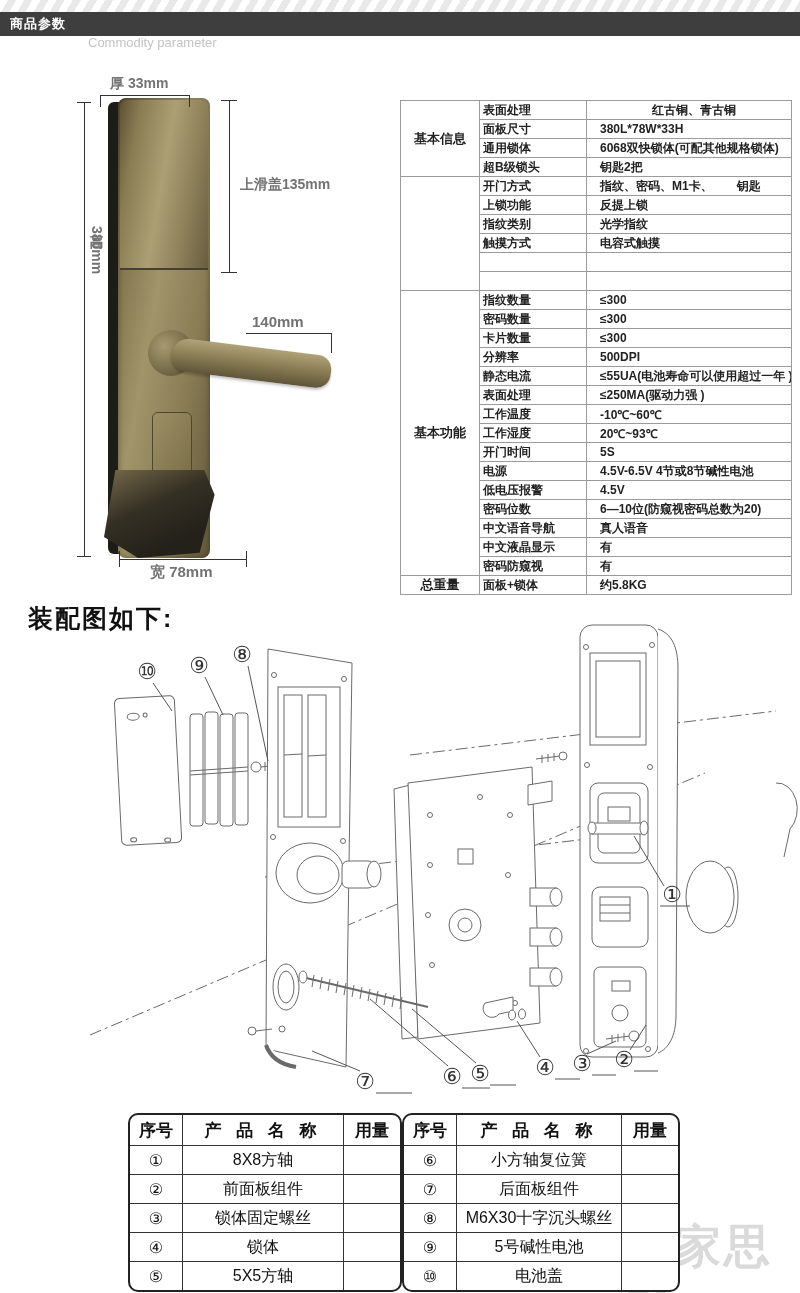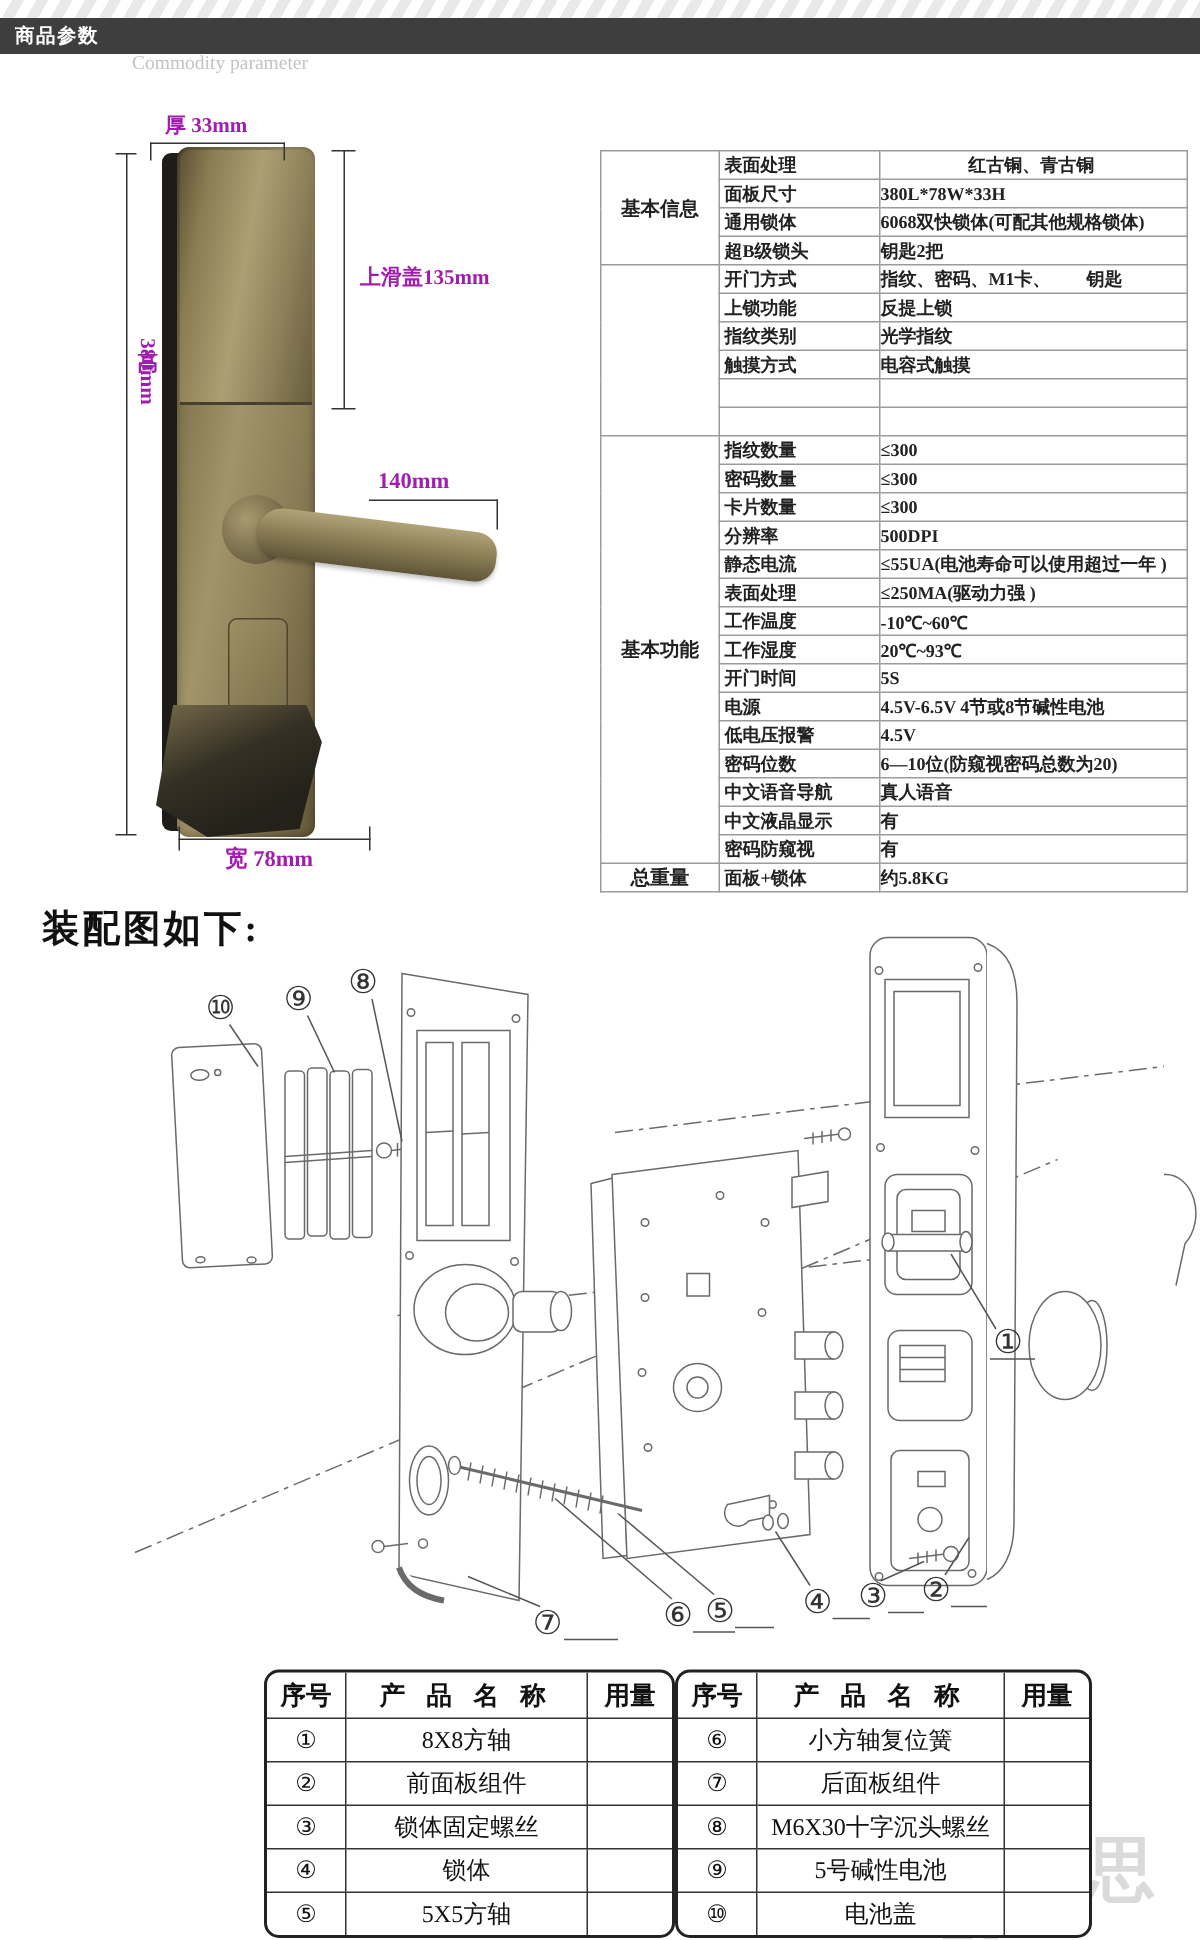--- a/index.html
+++ b/index.html
@@ -1,17 +1,17 @@
 <!DOCTYPE html>
 <html><head>
 <meta charset="utf-8">
 <style>
   html,body{margin:0;padding:0;}
   #page{position:relative;width:800px;height:1293px;background:#fff;overflow:hidden;
-        font-family:Liberation Serif, serif;color:#222;}
+        font-family:Liberation Sans, sans-serif;color:#222;}
   .abs{position:absolute;}
 
   
   #topband{left:0;top:0;width:800px;height:12px;
     background:repeating-linear-gradient(120deg,#ffffff 0 7px,#e9e9e9 7px 14px);}
   #header{left:0;top:12px;width:800px;height:24px;background:#3e3e3e;
     display:flex;align-items:center;padding-left:10px;box-sizing:border-box;}
   #header .zh{color:#ffffff;font-weight:bold;font-size:13px;letter-spacing:1px;}
   #header .en{color:#c3c3c3;font-size:13px;margin-left:22px;margin-top:36px;}
 
@@ -31,41 +31,41 @@
   .keycover{left:152px;top:412px;width:38px;height:64px;border-radius:6px;
     border:1px solid #4f4630;background:linear-gradient(120deg,#9c8f64,#7b6f4a);}
   .foot{left:104px;top:470px;width:114px;height:88px;
     background:linear-gradient(155deg,#756a4a 0%,#3a342а 40%,#24211a 75%);
     background:linear-gradient(155deg,#756a4a 0%,#35302三 40%,#24211a 75%);
     background:linear-gradient(155deg,#756a4a 0%,#353024 40%,#24211a 75%);
     clip-path:polygon(10% 0,88% 0,97% 28%,84% 94%,30% 100%,0 76%);}
 
   
   .dline{background:#333;}
-  .dimtext{font-size:14px;font-weight:bold;color:#a21caf;white-space:nowrap;}
+  .dimtext{font-size:14px;font-weight:bold;color:#737373;white-space:nowrap;}
   .vtext{writing-mode:vertical-rl;}
 
   
   #specwrap{left:400px;top:100px;width:392px;}
   #spec{border-collapse:collapse;width:100%;table-layout:fixed;}
   #spec td{border:1px solid #9b9b9b;height:18px;font-size:12px;font-weight:bold;color:#222;
     padding:0 3px;white-space:nowrap;overflow:hidden;}
   #spec td.sec{width:72px;text-align:center;font-size:13px;}
   #spec td.lbl{width:100px;}
-  #spec td.val{text-align:left;padding-left:0;}
+  #spec td.val{text-align:left;padding-left:13px;}
   #spec td.ctr{text-align:center;}
 
   
   #asm-title{left:28px;top:602px;font-size:25px;font-weight:bold;color:#111;letter-spacing:2px;}
   #asm{left:60px;top:615px;width:740px;height:490px;}
   #asm svg{width:740px;height:490px;}
   .bubble{position:absolute;font-size:22px;color:#333;line-height:1;transform:translate(-50%,-50%);}
 
   
-  .parts{border:2px solid #222;border-radius:10px;overflow:hidden;background:#fff;z-index:2;margin-left:48px;}
+  .parts{border:2px solid #222;border-radius:10px;overflow:hidden;background:#fff;z-index:2;}
   .parts table{border-collapse:collapse;width:100%;table-layout:fixed;}
   .parts td{border:1px solid #333;height:26px;text-align:center;font-size:16px;color:#111;
     white-space:nowrap;overflow:hidden;}
   .parts tr:first-child td{font-weight:bold;font-size:17px;height:28px;}
   .parts tr:first-child td:nth-child(2){letter-spacing:5px;border-radius:12px;}
   .parts td:first-child{width:50px;}
   .parts td:last-child{width:54px;}
   .parts tr td{border-top-width:1px;}
   .parts table tr:first-child td{border-top:none;}
   .parts table tr td:first-child{border-left:none;}

